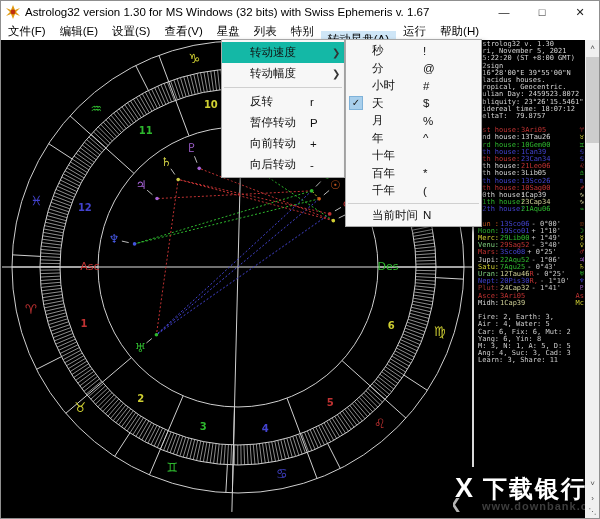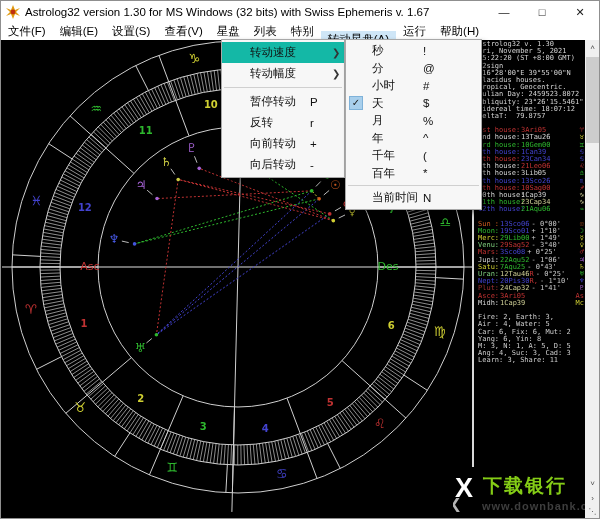--- a/index.html
+++ b/index.html
@@ -52,21 +52,21 @@
   .chk{width:14px;height:14px;margin-left:3px;background:#a8cfec;border:1px solid #7fb2d9;
        color:#1a1a1a;font-size:10px;line-height:12px;text-align:center;}
   .sc{color:#111;}
   .arr{color:#333;font-size:10px;}
   
   .watermark{position:absolute;left:452px;top:427px;width:132px;height:53px;background:#000;
              overflow:hidden;}
   .wmx1{position:absolute;left:2px;top:6px;color:#fff;font-weight:bold;font-size:27px;
         font-family:"Liberation Sans",sans-serif;}
   .wmx2{position:absolute;left:-7px;top:26px;color:#b5b5b5;font-weight:bold;font-size:21px;}
-  .wmtitle{position:absolute;left:30px;top:6px;color:#84cc16;font-weight:bold;font-size:19px;
+  .wmtitle{position:absolute;left:30px;top:6px;color:#ffffff;font-weight:bold;font-size:24px;
            letter-spacing:2px;white-space:nowrap;}
   .wmurl{position:absolute;left:29px;top:33px;color:#3e3e3e;font-weight:bold;font-size:11px;
          letter-spacing:1px;white-space:nowrap;}
 </style>
 </head>
 <body>
 
 <div class="window">
 
   <div class="titlebar">
@@ -580,32 +580,32 @@
         </div>
         <div class="row">
           <span></span>
           <span>转动幅度</span>
           <span class="sc"></span>
           <span class="arr">❯</span>
         </div>
         <div class="sep"></div>
         <div class="row">
           <span></span>
+          <span>反转</span>
+          <span class="sc">r</span>
+          <span class="arr"></span>
+        </div>
+        <div class="row">
+          <span></span>
           <span>暂停转动</span>
           <span class="sc">P</span>
           <span class="arr"></span>
         </div>
         <div class="row">
           <span></span>
-          <span>反转</span>
-          <span class="sc">r</span>
-          <span class="arr"></span>
-        </div>
-        <div class="row">
-          <span></span>
           <span>向前转动</span>
           <span class="sc">+</span>
           <span class="arr"></span>
         </div>
         <div class="row">
           <span></span>
           <span>向后转动</span>
           <span class="sc">-</span>
           <span class="arr"></span>
         </div>
@@ -636,27 +636,32 @@
           <span>月</span>
           <span class="sc">%</span>
         </div>
         <div class="row">
           <span></span>
           <span>年</span>
           <span class="sc">^</span>
         </div>
         <div class="row">
           <span></span>
+          <span>十年</span>
+          <span class="sc"></span>
+        </div>
+        <div class="row">
+          <span></span>
+          <span>百年</span>
+          <span class="sc">*</span>
+        </div>
+        <div class="row">
+          <span></span>
           <span>千年</span>
           <span class="sc">(</span>
-        </div>
-        <div class="row">
-          <span></span>
-          <span>百年</span>
-          <span class="sc">*</span>
         </div>
         <div class="sep"></div>
         <div class="row">
           <span></span>
           <span>当前时间</span>
           <span class="sc">N</span>
         </div>
       </div>
 
     <div class="watermark">

